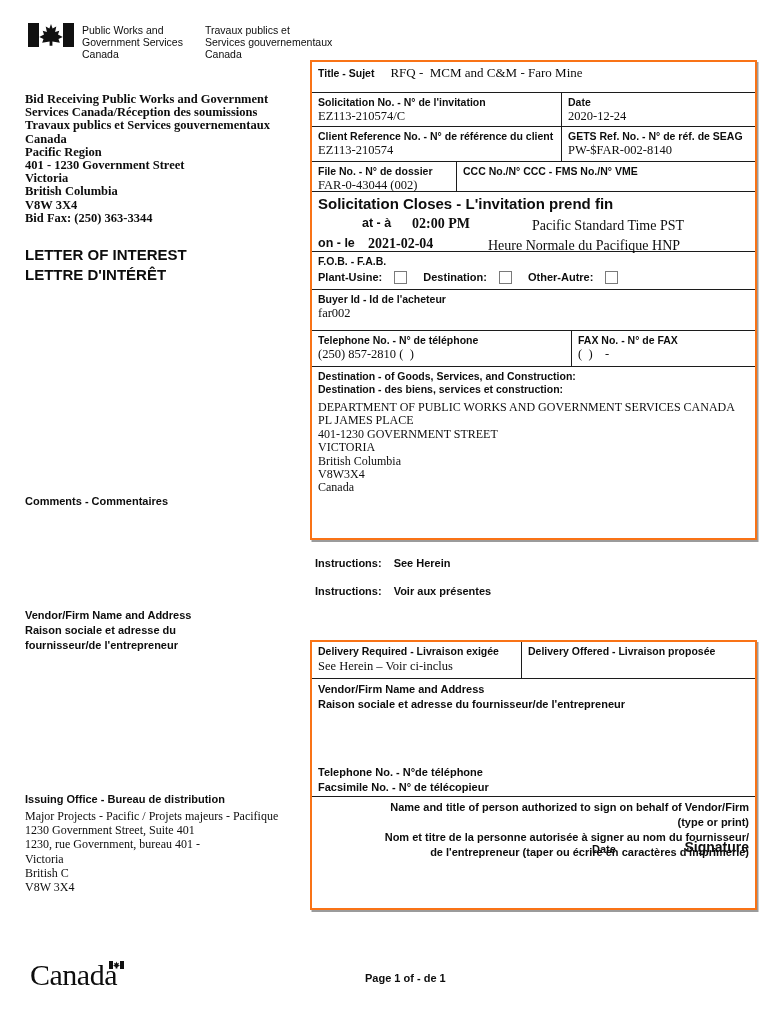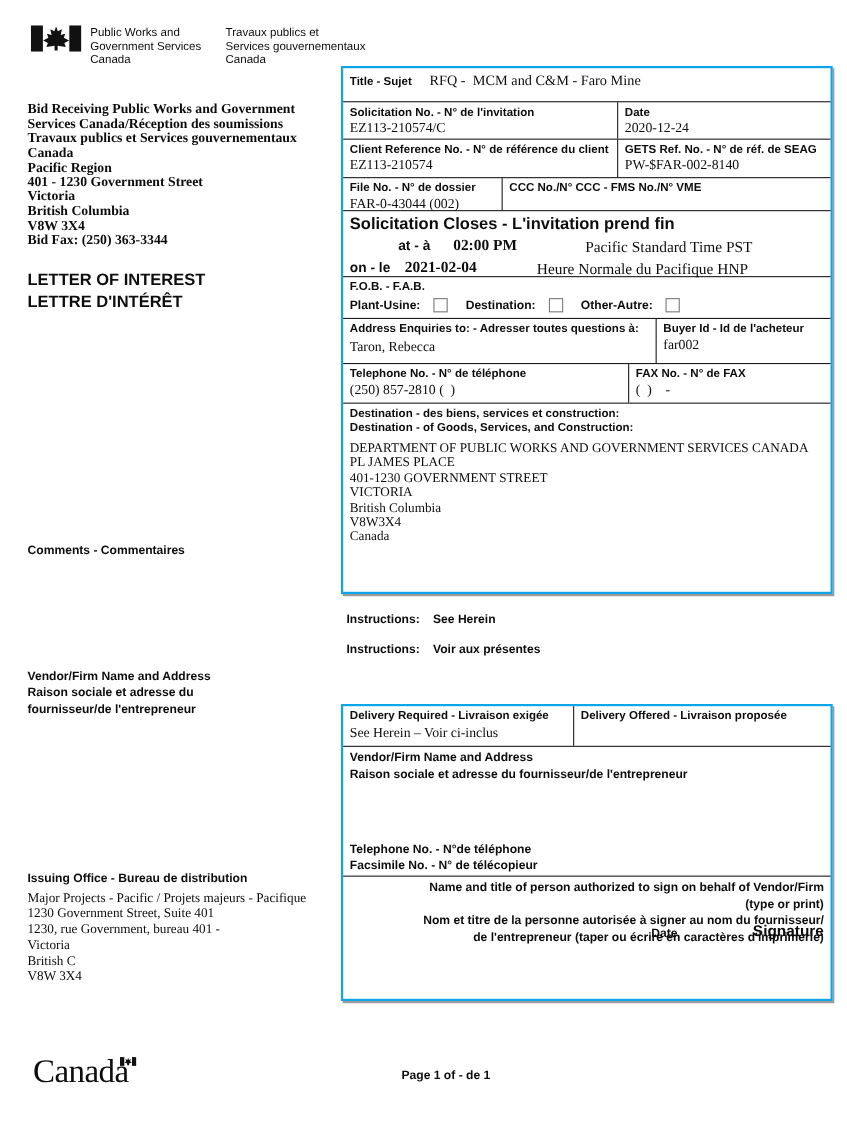--- a/index.html
+++ b/index.html
@@ -11,21 +11,21 @@
   .abs { position:absolute; }
   .lbl { font-weight:bold; font-size:10.5px; line-height:13px; white-space:pre; }
   .val { font-family:"Liberation Serif", serif; font-size:12.5px; line-height:15px; white-space:pre; }
   
   .dept { font-size:10.5px; line-height:12px; }
   .return-title { font-weight:bold; font-size:13.5px; line-height:17px; }
   .bid-addr { font-family:"Liberation Serif", serif; font-weight:bold; font-size:12.5px; line-height:13.2px; }
   .letter { font-weight:bold; font-size:15px; line-height:20px; }
   .small-bold { font-weight:bold; font-size:11px; line-height:15px; }
   
-  .formbox { position:absolute; left:310px; width:447px; border:2px solid #0ea5e9; background:#fff;
+  .formbox { position:absolute; left:310px; width:447px; border:2px solid #f97316; background:#fff;
              box-shadow:1.5px 2px 0 0 #9b9b9b; }
   .row { border-bottom:1.5px solid #1c1c1c; display:flex; }
   .row:last-child { border-bottom:none; }
   .cell { padding:3px 6px; }
   .cell-r { border-right:1.5px solid #1c1c1c; }
   .grow { flex:1; }
   .closes-h { font-weight:bold; font-size:15px; line-height:17px; }
   .closes-line { position:relative; height:20px; }
   .closes-line .at { position:absolute; left:0; font-weight:bold; font-size:12.5px; }
   .closes-line .tval { position:absolute; left:50px; font-family:"Liberation Serif", serif; font-weight:bold; font-size:14px; }
@@ -169,45 +169,41 @@
           <span class="chk" style="margin-left:9px;"></span>
           <span style="margin-left:13px;">Destination:</span>
           <span class="chk" style="margin-left:9px;"></span>
           <span style="margin-left:13px;">Other-Autre:</span>
           <span class="chk" style="margin-left:9px;"></span>
         </div>
       </div>
     </div>
 
     <div class="row" style="height:41px;">
-      <div class="cell cell-r" style="width:285px;">
-        <div class="lbl">Address Enquiries to: - Adresser toutes questions à:</div>
-        <div class="val" style="margin-top:2px;">Taron, Rebecca</div>
-      </div>
       <div class="cell grow">
         <div class="lbl">Buyer Id - Id de l'acheteur</div>
         <div class="val">far002</div>
       </div>
     </div>
 
     <div class="row" style="height:36px;">
       <div class="cell cell-r" style="width:260px;">
         <div class="lbl">Telephone No. - N° de téléphone</div>
         <div class="val">(250) 857-2810 (  )</div>
       </div>
       <div class="cell grow">
         <div class="lbl">FAX No. - N° de FAX</div>
         <div class="val">(  )    -</div>
       </div>
     </div>
 
     <div class="row grow" style="flex:1;">
       <div class="cell grow">
+        <div class="lbl">Destination - of Goods, Services, and Construction:</div>
         <div class="lbl">Destination - des biens, services et construction:</div>
-        <div class="lbl">Destination - of Goods, Services, and Construction:</div>
         <div class="dest-addr">
           <div>DEPARTMENT OF PUBLIC WORKS AND GOVERNMENT SERVICES CANADA</div>
           <div>PL JAMES PLACE</div>
           <div>401-1230 GOVERNMENT STREET</div>
           <div>VICTORIA</div>
           <div>British Columbia</div>
           <div>V8W3X4</div>
           <div>Canada</div>
         </div>
       </div>

